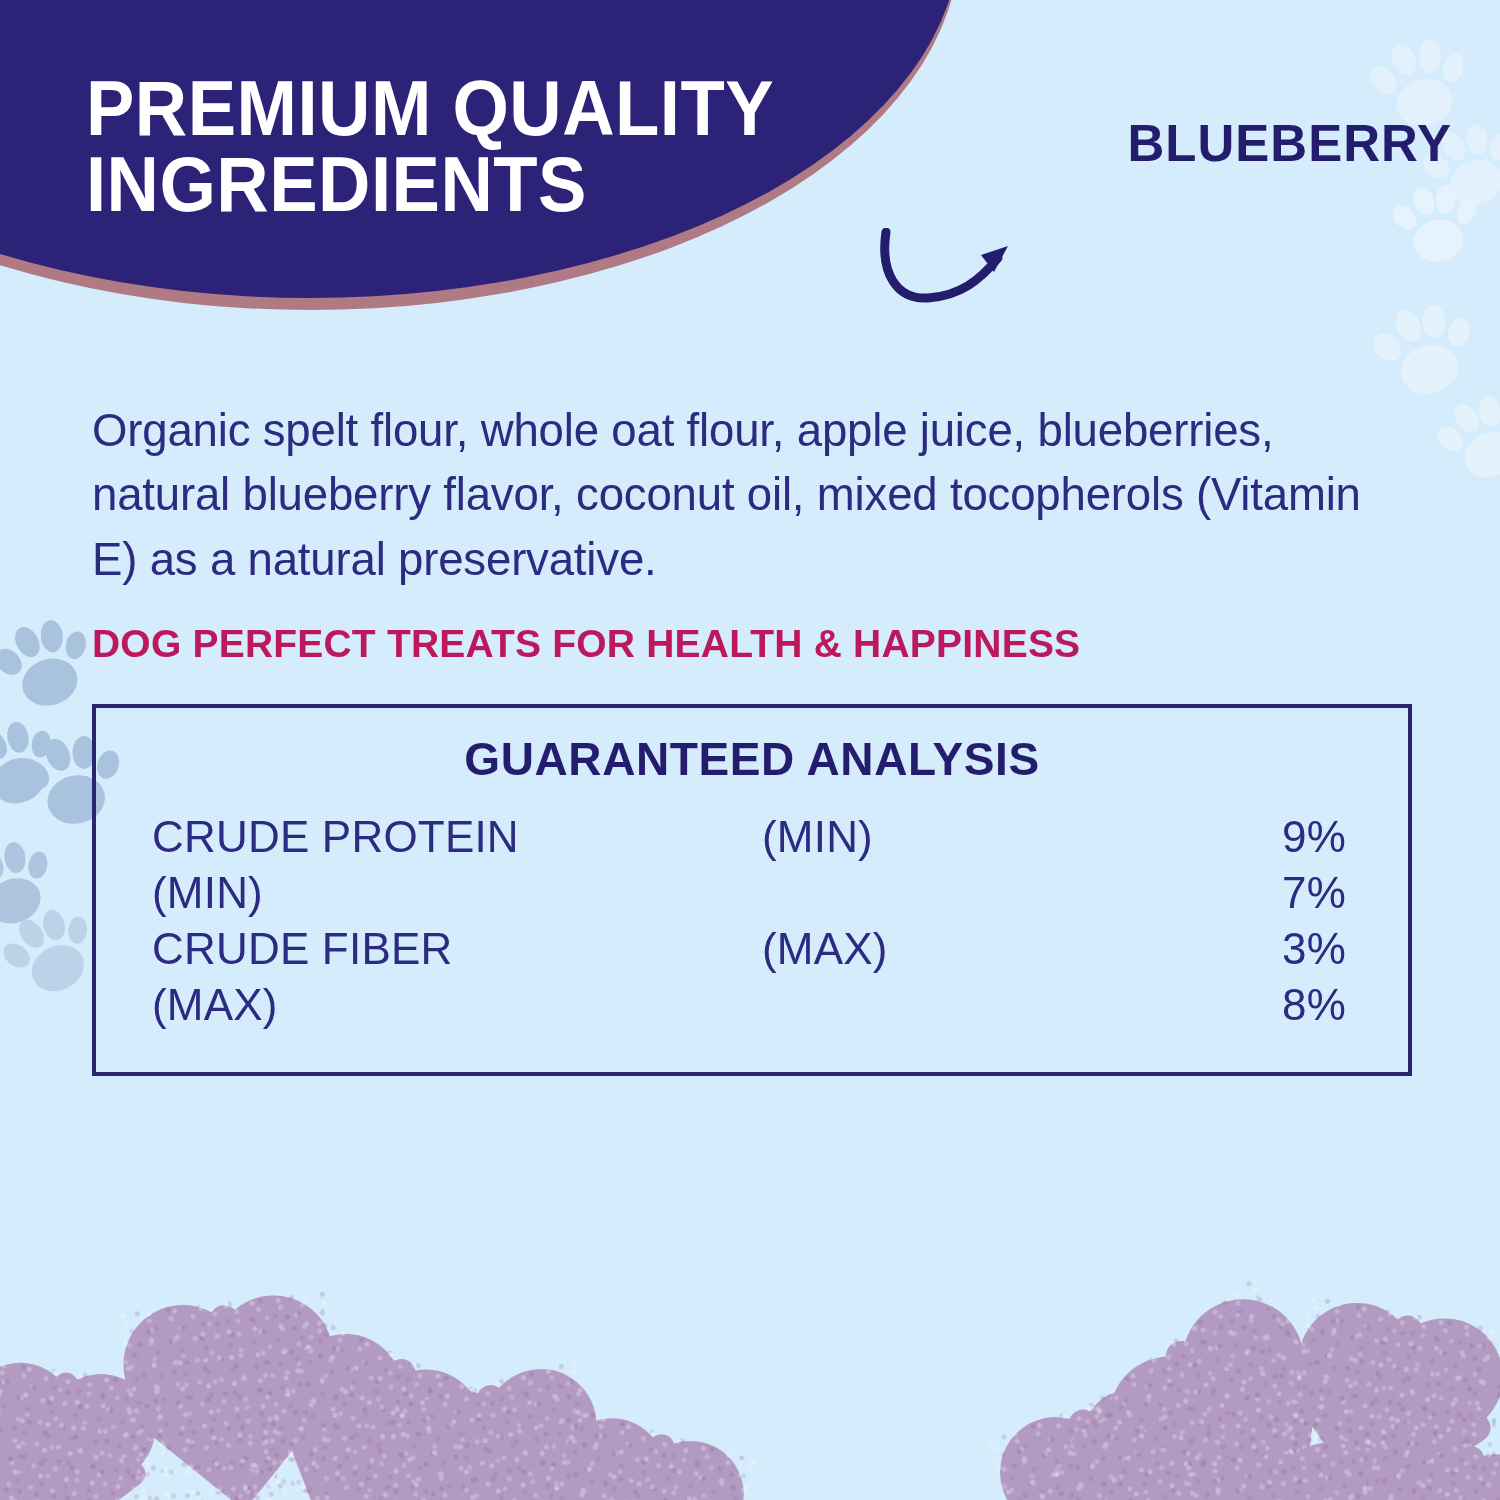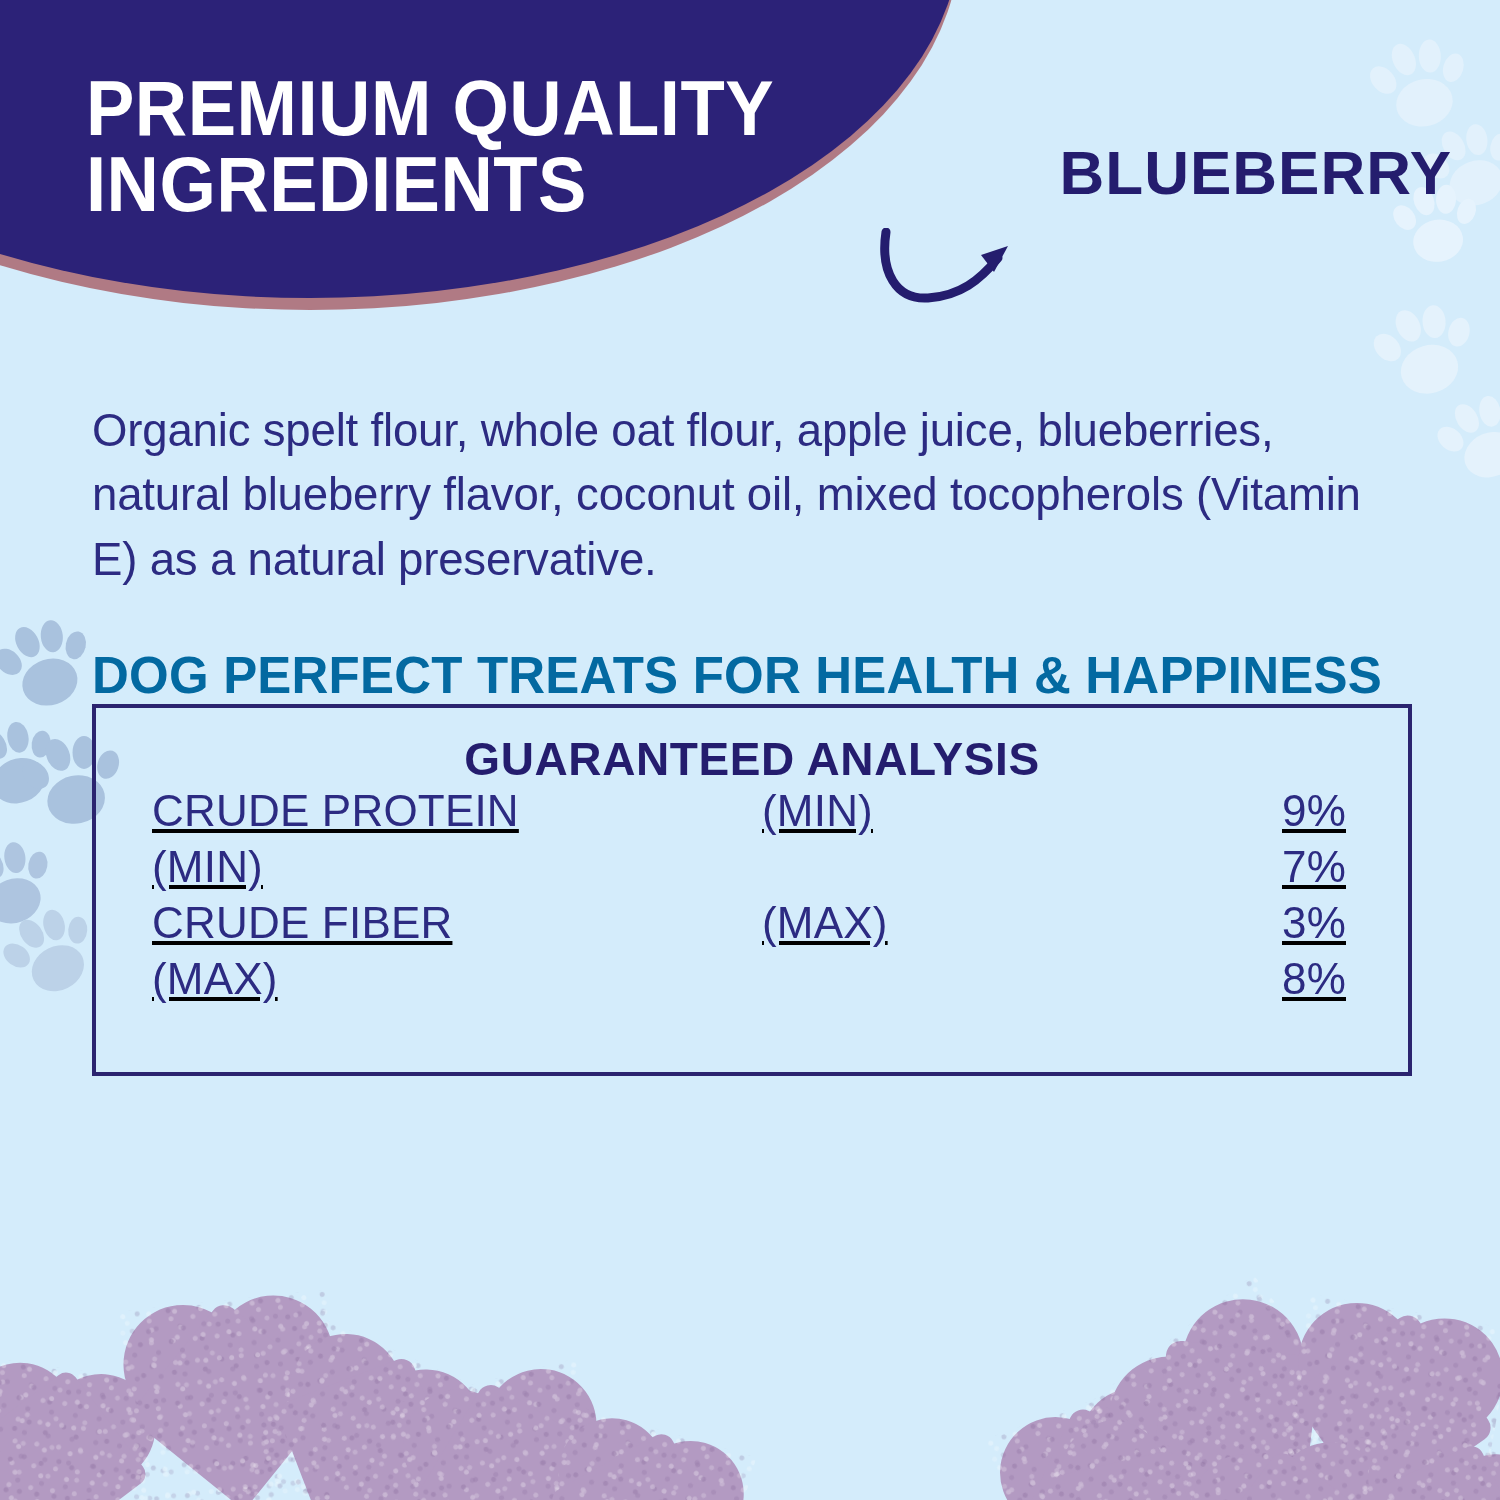--- a/index.html
+++ b/index.html
@@ -91,21 +91,21 @@
     right: 48px;
     top: 118px;
     width: 620px;
     text-align: right;
     color: #241d6e;
     font-family: "Liberation Sans Narrow", "Liberation Sans", sans-serif;
     font-weight: 700;
     text-transform: uppercase;
     line-height: 1.0;
   }
-  .callout .c-line1 { display: block; font-size: 62px; letter-spacing: 1px; margin-top: 24px; }
+  .callout .c-line1 { display: block; font-size: 51px; letter-spacing: 1px; }
   .callout .c-line2 { display: block; font-size: 56px; letter-spacing: 0.5px; margin-top: 4px; }
 
   .callout-arrow {
     position: absolute;
     z-index: 5;
     left: 876px;
     top: 228px;
     width: 150px;
     height: 90px;
   }
@@ -123,25 +123,25 @@
     line-height: 1.37;
     letter-spacing: -0.2px;
     transform: scaleX(0.97);
     transform-origin: left top;
   }
 
   .tagline {
     position: absolute;
     z-index: 4;
     left: 92px;
-    top: 646px;
-    color: #0369a1;
+    top: 622px;
+    color: #be185d;
     font-family: "Liberation Sans Narrow", "Liberation Sans", sans-serif;
     font-weight: 700;
-    font-size: 51px;
+    font-size: 39px;
     letter-spacing: 0.2px;
     text-transform: uppercase;
     white-space: nowrap;
   }
 
   
   .ga-box {
     position: absolute;
     z-index: 4;
     left: 92px;
@@ -155,22 +155,22 @@
     margin-top: 24px;
     text-align: center;
     color: #241d6e;
     font-family: "Liberation Sans Narrow", "Liberation Sans", sans-serif;
     font-weight: 700;
     font-size: 46px;
     letter-spacing: 0.6px;
     text-transform: uppercase;
   }
   .ga-rows {
+    margin-top: 26px;
     padding: 0 56px 0 56px;
-    text-decoration: underline;
   }
   .ga-row {
     display: flex;
     align-items: baseline;
     height: 56px;
     color: #2c2b82;
     font-family: "Liberation Sans Narrow", "Liberation Sans", sans-serif;
     font-size: 44px;
     letter-spacing: 0.2px;
     text-transform: uppercase;

